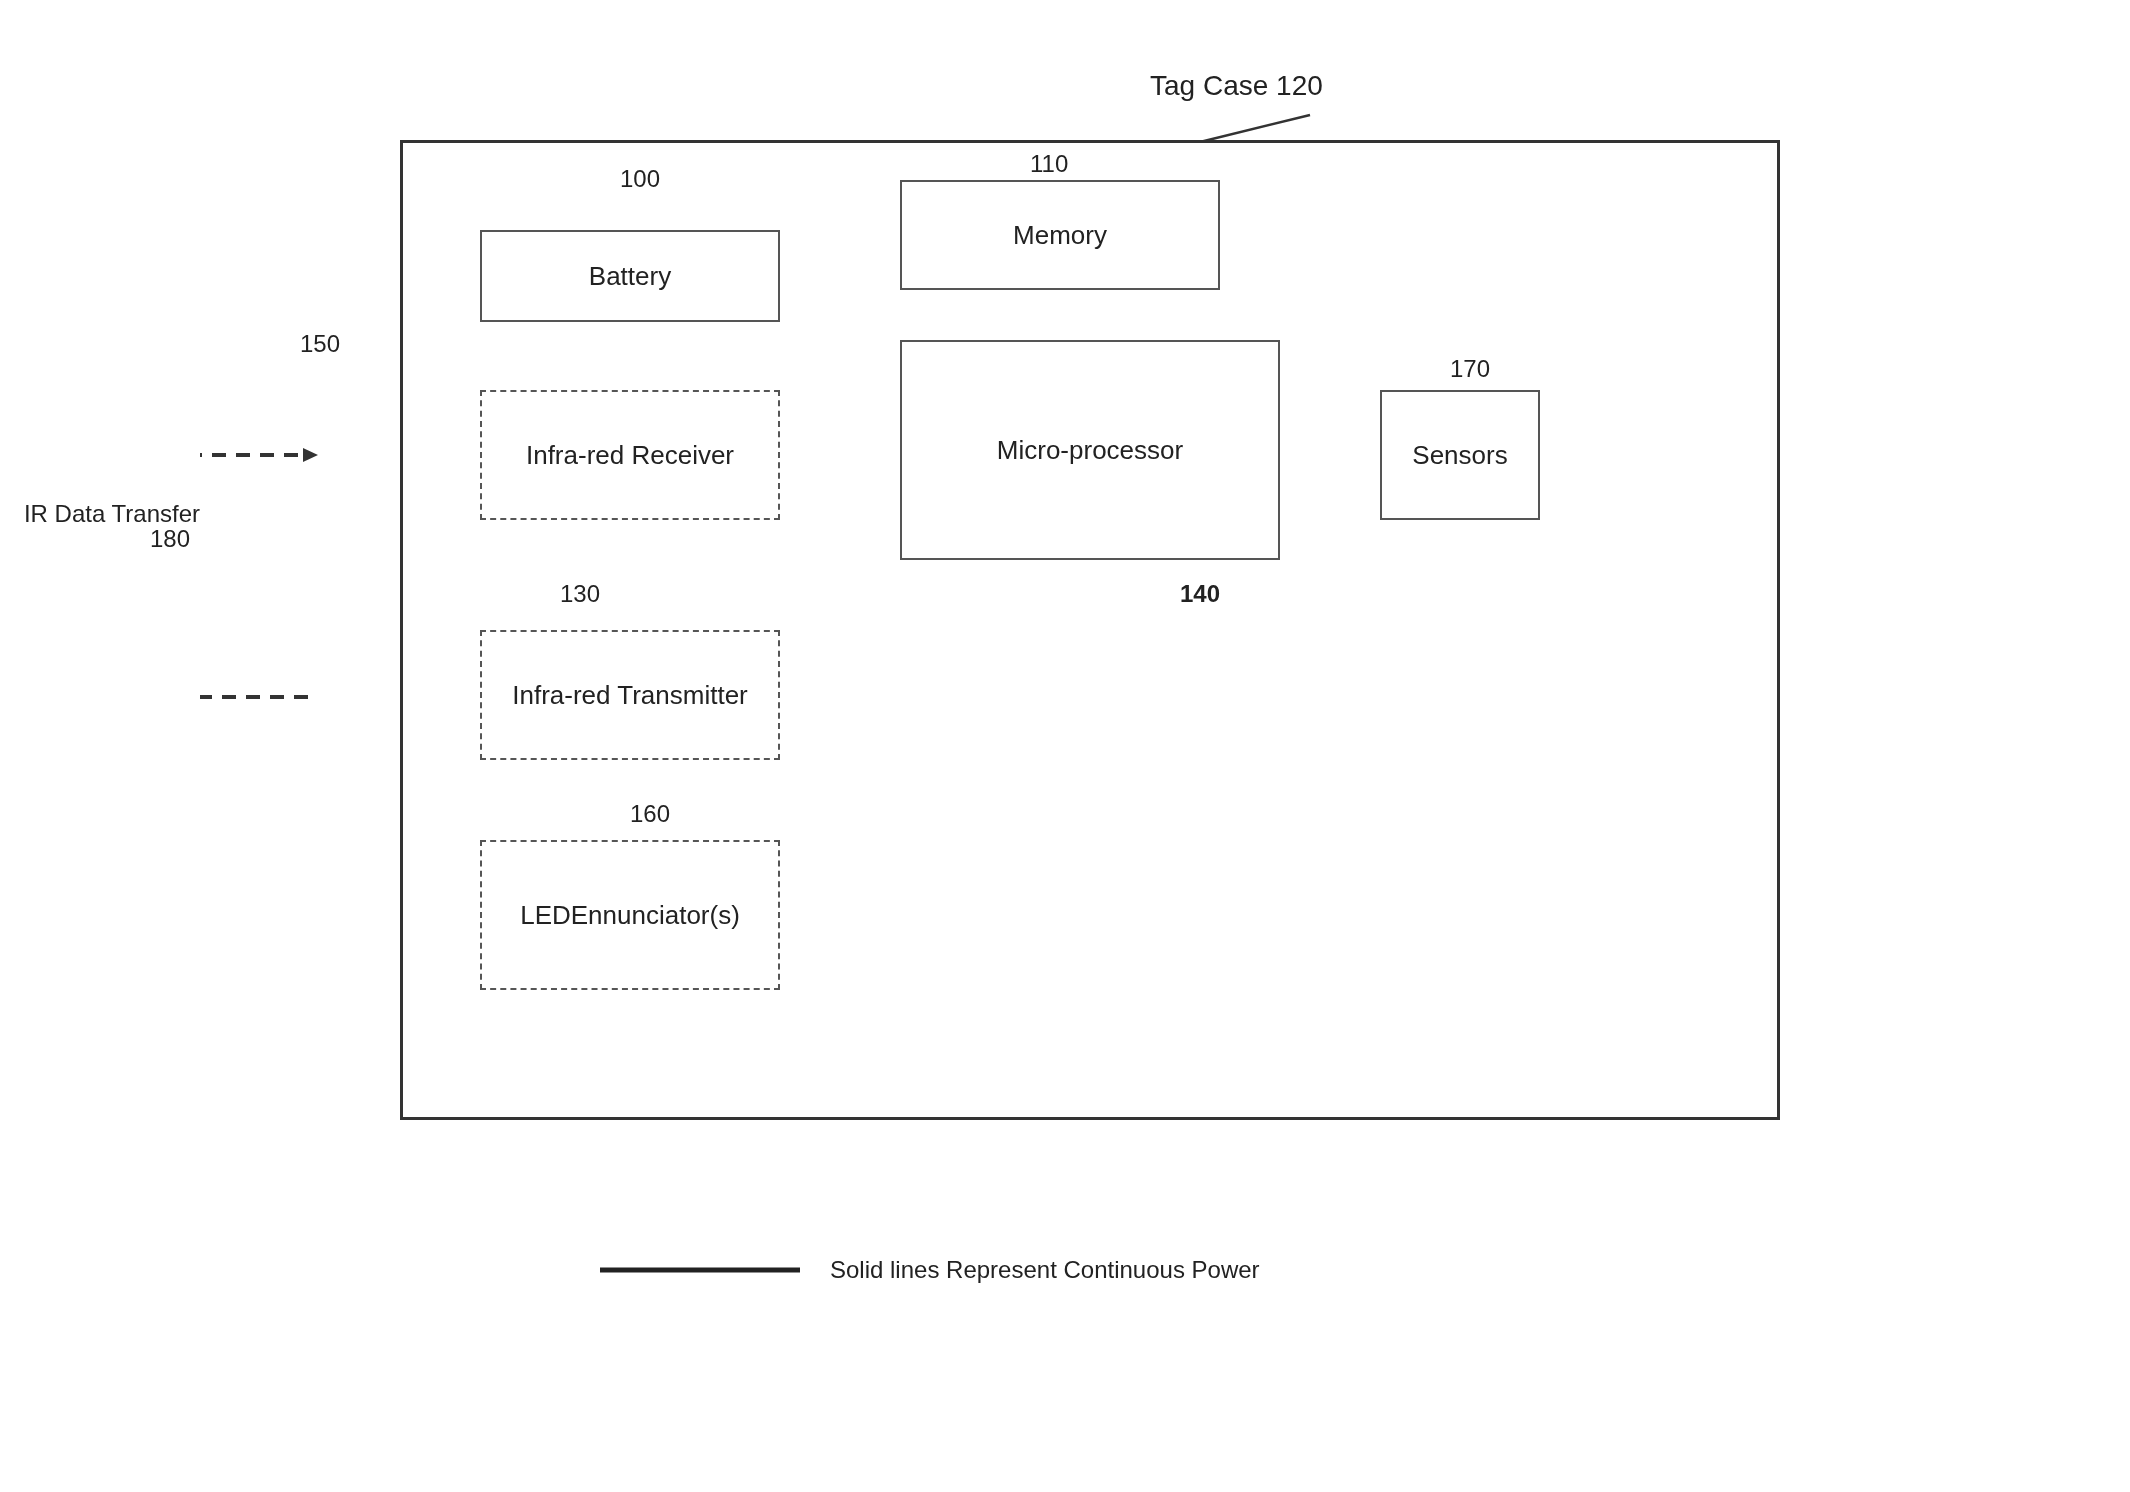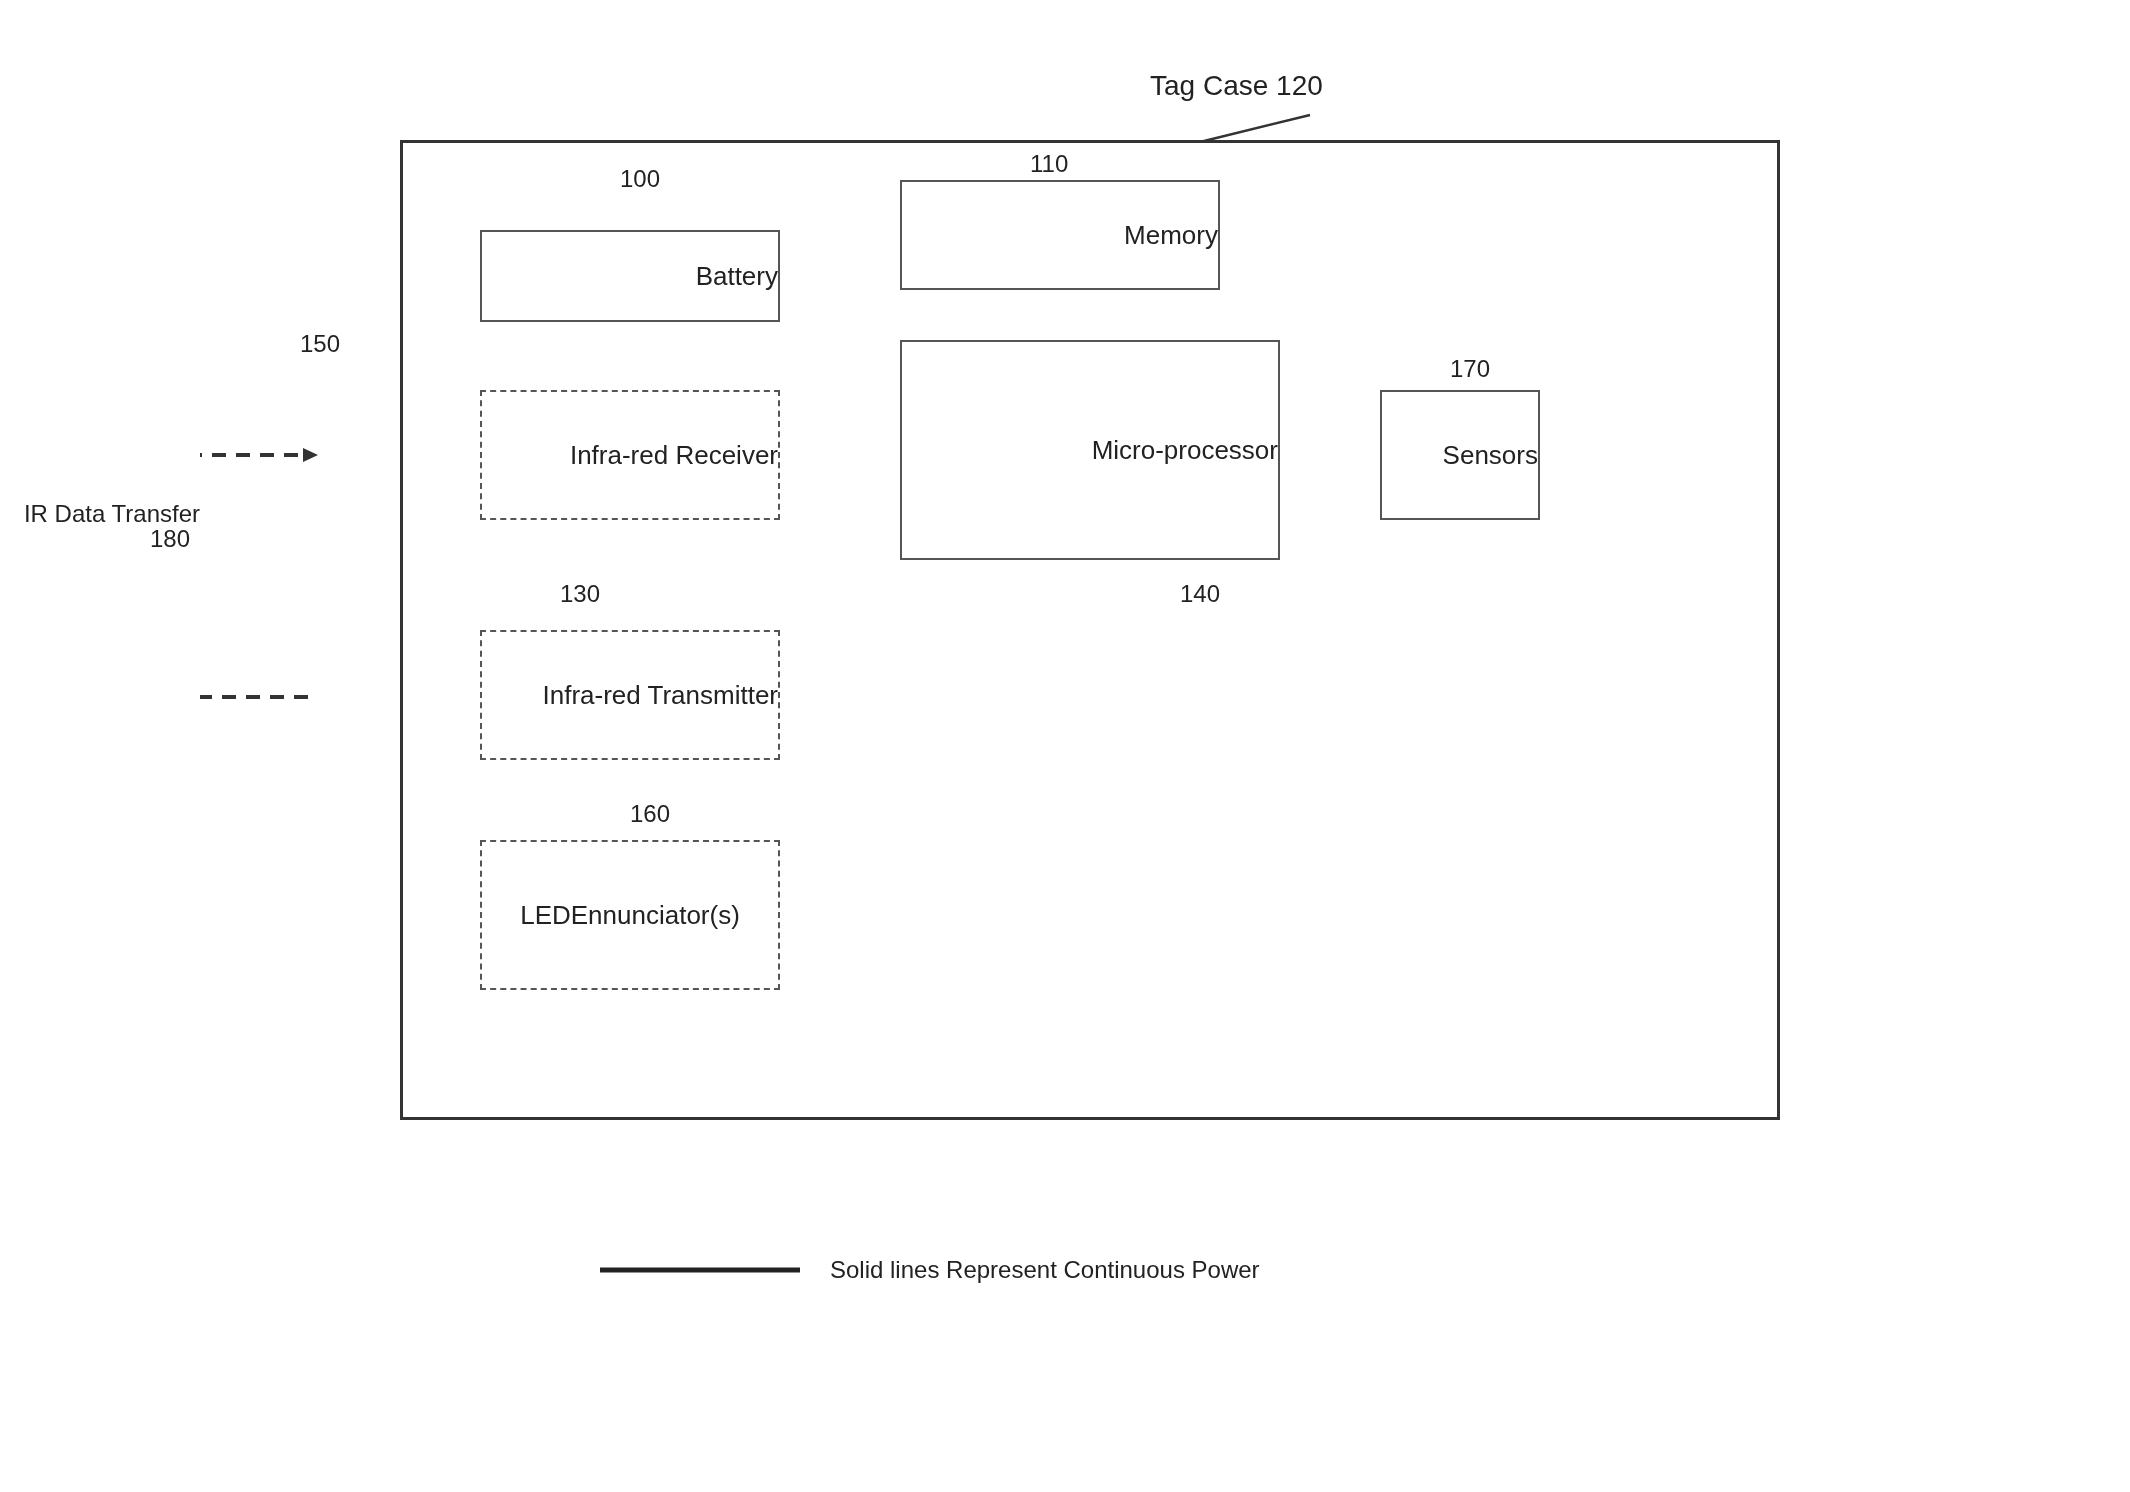--- a/index.html
+++ b/index.html
@@ -42,21 +42,21 @@
       white-space: nowrap;
     }
 
     
     .component-box {
       position: absolute;
       border: 2px solid #555;
       background: #fff;
       display: flex;
       align-items: center;
-      justify-content: flex-end;
+      justify-content: center;
       text-align: center;
       font-size: 26px;
       color: #222;
     }
 
     
     .battery-box {
       top: 170px;
       left: 280px;
       width: 300px;
@@ -253,21 +253,21 @@
   <div class="component-box led-box" style="display:flex;flex-direction:row;align-items:center;justify-content:center;">
     <span>LED</span>
     <span>Ennunciator(s)</span>
   </div>
 
   <div class="ref-label" style="top:105px; left:420px;">100</div>
   <div class="ref-label" style="top:90px; left:830px;">110</div>
   <div class="ref-label" style="top:270px; left:100px;">150</div>
   <div class="ref-label" style="top:295px; left:1250px;">170</div>
   <div class="ref-label" style="top:520px; left:360px;">130</div>
-  <div class="ref-label" style="top:520px; left:980px;">140</div>
+  <div class="ref-label" style="top:520px; left:980px;font-weight:bold;">140</div>
   <div class="ref-label" style="top:740px; left:430px;">160</div>
 
   <div class="ir-label" style="top:440px; left:-200px; width:200px; text-align:right;">IR Data Transfer</div>
   <div class="ir-label" style="top:465px; left:-50px;">180</div>
 
 </div>
 
 <div class="legend">
   <div class="legend-row">
     <svg class="legend-line" viewBox="0 0 200 20">

